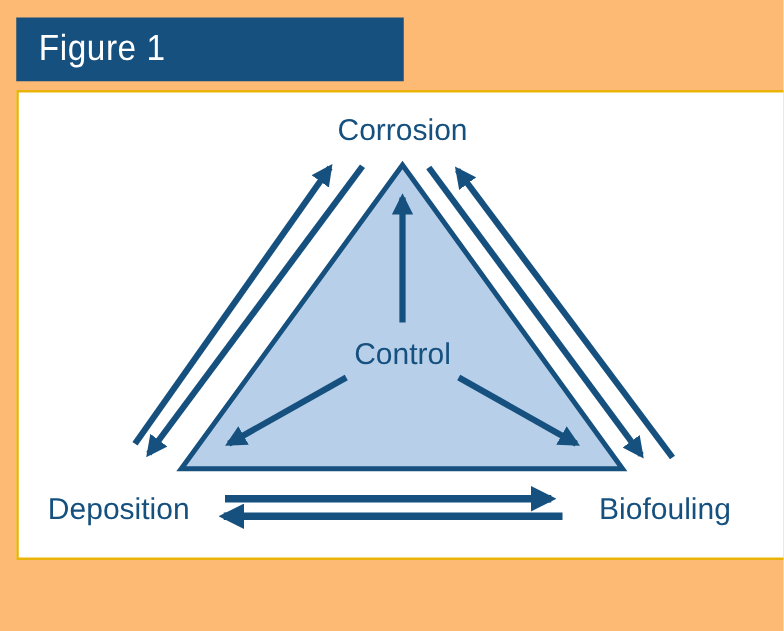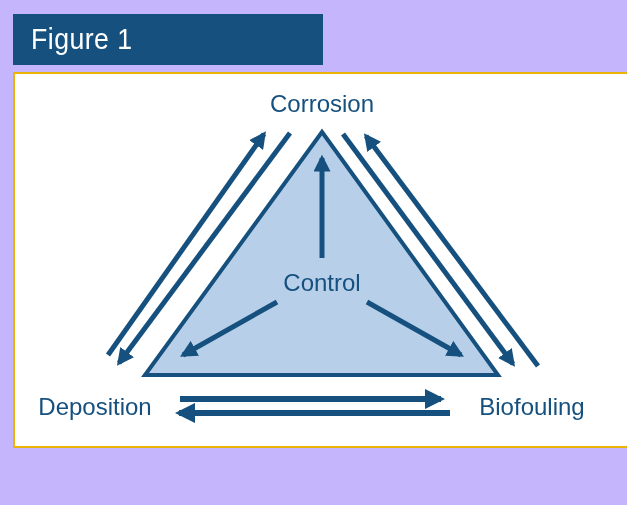--- a/index.html
+++ b/index.html
@@ -1,20 +1,20 @@
 <!DOCTYPE html>
 <html><head>
 <meta charset="utf-8">
 <style>
   html, body { margin: 0; padding: 0; background: #ffffff; }
   .page {
     position: relative;
     width: 627px;
     height: 505px;
-    background: #c4b5fd;
+    background: #fdba74;
     font-family: "Liberation Sans", sans-serif;
     overflow: hidden;
   }
   .figure-tab {
     position: absolute;
     left: 13px;
     top: 14px;
     width: 310px;
     height: 51px;
     background: #15507E;

